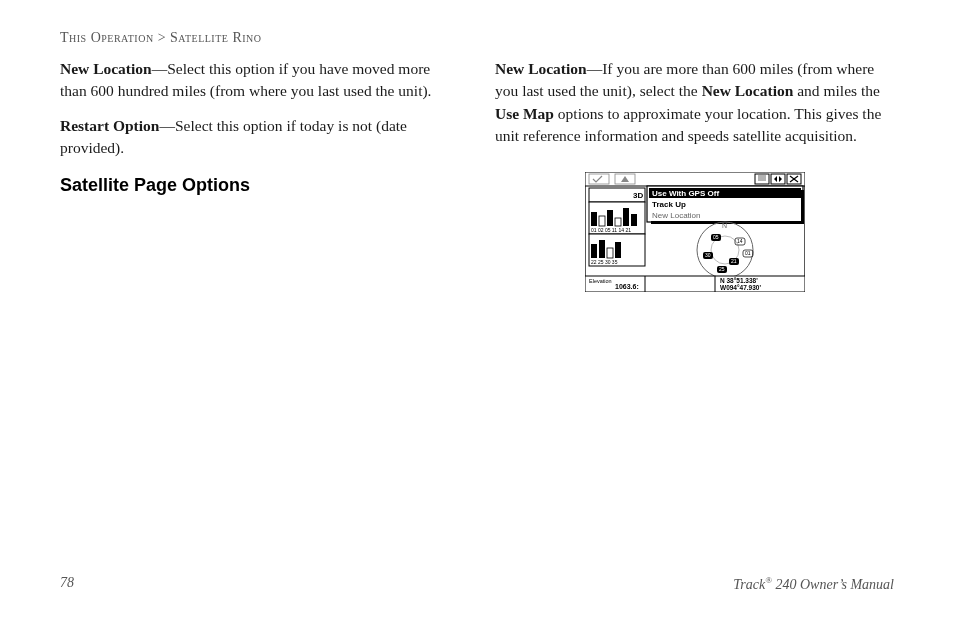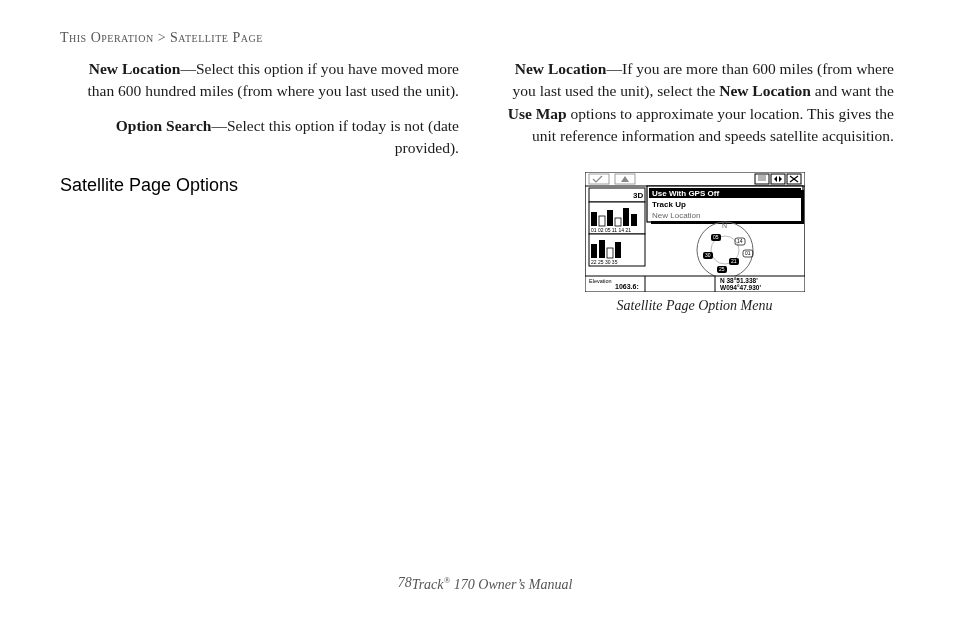--- a/index.html
+++ b/index.html
@@ -24,25 +24,24 @@
     gap: 36px;
   }
   .col {
     flex: 1;
     font-size: 15.5px;
     line-height: 1.45;
     color: #1a1a1a;
   }
   .para {
     margin-bottom: 12px;
-    text-align: right;
   }
   .heading2 {
     font-family: Arial, Helvetica, sans-serif;
-    font-weight: normal;
+    font-weight: bold;
     font-size: 18px;
     margin-top: 6px;
     margin-bottom: 1px;
     color: #000;
   }
   .bold { font-weight: bold; }
   .figure {
     text-align: center;
     margin-top: 24px;
   }
@@ -50,51 +49,51 @@
   .caption {
     font-style: italic;
     font-size: 14px;
     margin-top: 4px;
     color: #222;
   }
   .footer {
     position: absolute;
     bottom: 28px;
     left: 60px;
-    right: 44px;
+    right: 60px;
     display: flex;
-    justify-content: center;
+    justify-content: space-between;
     font-style: italic;
     font-size: 14px;
     color: #555;
   }
   .footer .right sup { font-size: 9px; }
 </style>
 </head>
 <body>
 
 <div class="breadcrumb">
-  <span>This Operation</span><span> &gt; </span><span>Satellite Page</span>
+  <span>This Operation</span><span> &gt; </span><span>Satellite Rino</span>
 </div>
 
 <div class="columns">
 
   <div class="col">
     <p class="para">
       <span class="bold">New Location</span><span>—Select this option if you have moved more than 600 hundred miles (from where you last used the unit).</span>
     </p>
     <p class="para">
-      <span class="bold">Option Search</span><span>—Select this option if today is not (date provided).</span>
+      <span class="bold">Restart Option</span><span>—Select this option if today is not (date provided).</span>
     </p>
     <h2 class="heading2">Satellite Page Options</h2>
   </div>
 
   <div class="col">
     <p class="para">
-      <span class="bold">New Location</span><span>—If you are more than 600 miles (from where you last used the unit), select the </span><span class="bold">New Location</span><span> and want the </span><span class="bold">Use Map</span><span> options to approximate your location. This gives the unit reference information and speeds satellite acquisition.</span>
+      <span class="bold">New Location</span><span>—If you are more than 600 miles (from where you last used the unit), select the </span><span class="bold">New Location</span><span> and miles the </span><span class="bold">Use Map</span><span> options to approximate your location. This gives the unit reference information and speeds satellite acquisition.</span>
     </p>
 
     <div class="figure">
       <svg width="220" height="120" viewBox="0 0 220 120">
         <rect x="0" y="0" width="220" height="120" fill="#fff" stroke="#000" stroke-width="1.3"></rect>
 
         <rect x="0" y="0" width="220" height="14" fill="#fff" stroke="#000" stroke-width="1"></rect>
         <rect x="4" y="2" width="20" height="10" fill="none" stroke="#888" stroke-width="0.8"></rect>
         <path d="M8 7 l3 3 l6 -6" fill="none" stroke="#888" stroke-width="1.2"></path>
         <rect x="30" y="2" width="20" height="10" fill="none" stroke="#888" stroke-width="0.8"></rect>
@@ -158,24 +157,23 @@
         </g>
 
         <rect x="0" y="104" width="220" height="16" fill="#fff" stroke="#000" stroke-width="1"></rect>
         <line x1="60" y1="104" x2="60" y2="120" stroke="#000" stroke-width="1"></line>
         <line x1="130" y1="104" x2="130" y2="120" stroke="#000" stroke-width="1"></line>
         <text x="4" y="111" font-family="Arial" font-size="5.5" fill="#000">Elevation</text>
         <text x="30" y="117" font-family="Arial" font-size="7" font-weight="bold" fill="#000">1063.6:</text>
         <text x="135" y="111" font-family="Arial" font-size="6.5" font-weight="bold" fill="#000">N  38°51.338'</text>
         <text x="135" y="118" font-family="Arial" font-size="6.5" font-weight="bold" fill="#000">W094°47.930'</text>
       </svg>
-      <div class="caption">Satellite Page Option Menu</div>
     </div>
   </div>
 
 </div>
 
 <div class="footer">
   <span class="left">78</span>
   <span class="right">
-    <span>Track</span><sup>®</sup><span> 170 Owner’s Manual</span>
+    <span>Track</span><sup>®</sup><span> 240 Owner’s Manual</span>
   </span>
 </div>
 
 </body></html>

